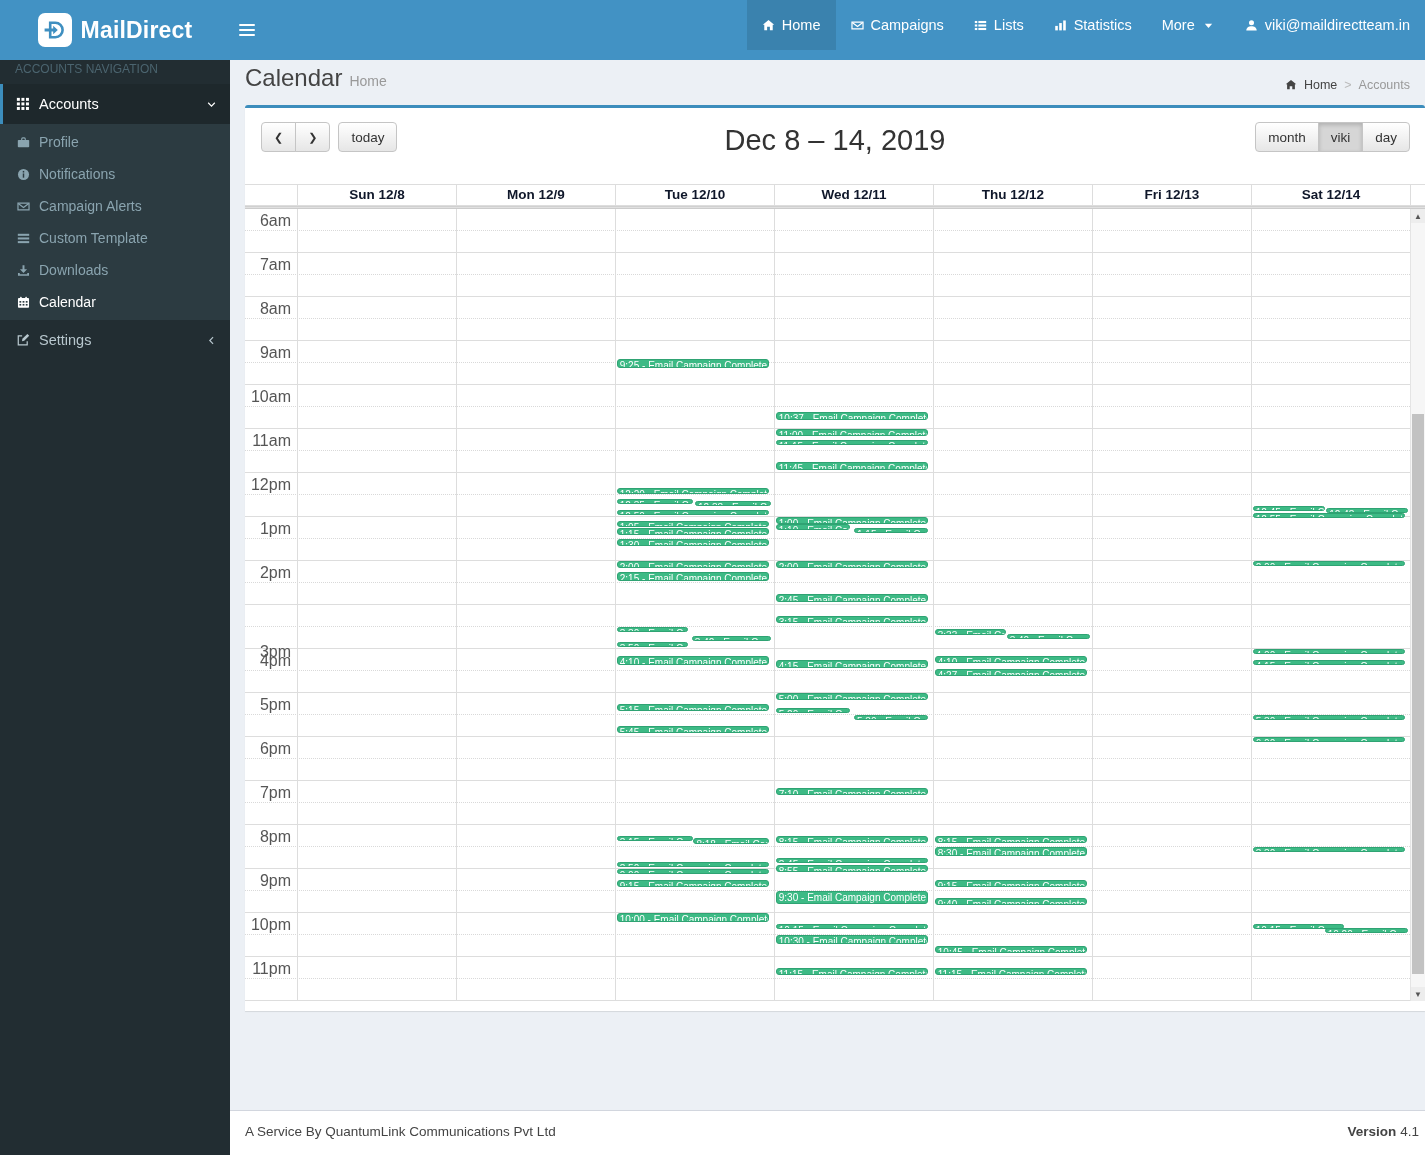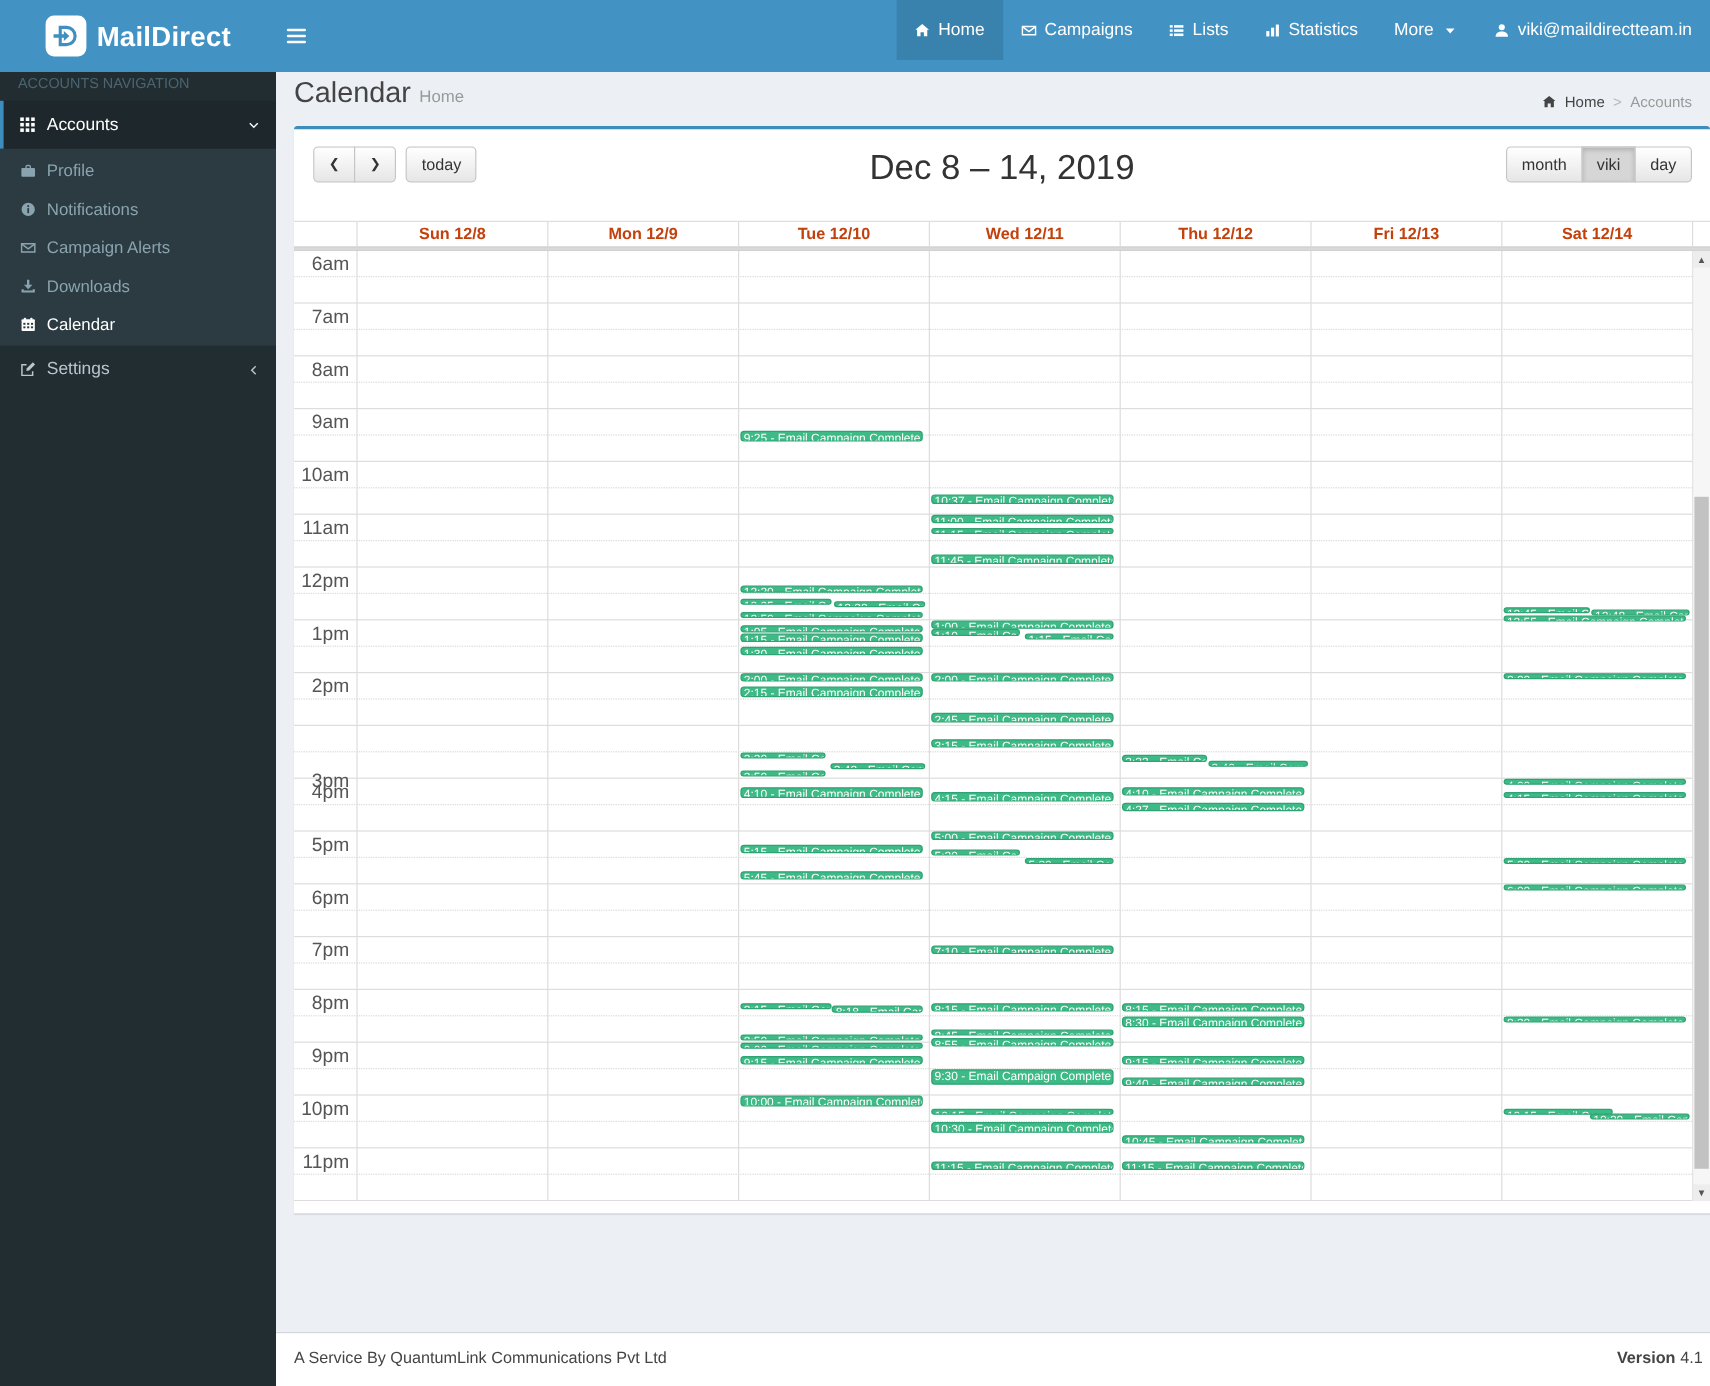--- a/index.html
+++ b/index.html
@@ -62,21 +62,21 @@
   .btn-group .btn:first-child { border-radius:4px 0 0 4px; margin-left:0; }
   .btn-group .btn:last-child { border-radius:0 4px 4px 0; }
   .btn.single { border-radius:4px; }
   .btn.state-active { background:#d6d6d6; box-shadow:inset 0 2px 4px rgba(0,0,0,.18); }
   .btn .arrow-glyph { font-size:11px; line-height:1; }
 
   
   .fc-grid { margin:0; }
   .fc-head { display:flex; border-top:1px solid #ddd; border-bottom:1px solid #ddd; }
   .fc-head .axis-cell { width:52px; flex:none; }
-  .fc-head .day-cell { flex:1; border-left:1px solid #ddd; text-align:center; font-size:13.5px; font-weight:bold; color:#c2410c; padding:2px 0 3px; }
+  .fc-head .day-cell { flex:1; border-left:1px solid #ddd; text-align:center; font-size:13.5px; font-weight:bold; color:#0f172a; padding:2px 0 3px; }
   .fc-head .gutter-cell { width:15px; flex:none; border-left:1px solid #ddd; }
   .fc-allday { display:flex; height:43px; }
   .fc-allday .axis-cell { width:52px; flex:none; display:flex; align-items:center; justify-content:flex-end; padding-right:6px; font-size:12px; color:#555; }
   .fc-allday .day-cell { flex:1; border-left:1px solid #ddd; }
   .fc-allday .gutter-cell { width:15px; flex:none; border-left:1px solid #ddd; }
   .fc-divider { height:3px; background:#e0e0e0; border-top:1px solid #d0d0d0; border-bottom:1px solid #ccc; }
 
   .fc-scroll { position:relative; height:792px; overflow:hidden; }
   .hour-row { height:44px; border-bottom:1px solid #ddd; position:relative; }
   .hour-row .half { position:absolute; top:21px; left:0; right:15px; border-top:1px dotted #d9d9d9; }
@@ -225,20 +225,30 @@
         <span>Notifications</span>
       </li>
       <li class="">
         <span class="icn">
           <svg viewBox="0 0 16 16">
             <path fill="none" stroke="currentColor" stroke-width="1.5" d="M1.2 3.8h13.6v8.4H1.2z"></path>
             <path fill="none" stroke="currentColor" stroke-width="1.5" d="m1.5 4.2 6.5 4.9 6.5-4.9"></path>
           </svg>
         </span>
         <span>Campaign Alerts</span>
+      </li>
+      <li class="">
+        <span class="icn">
+          <svg viewBox="0 0 16 16" fill="currentColor">
+            <rect x="1" y="2.2" width="14" height="2.5"></rect>
+            <rect x="1" y="6.7" width="14" height="2.5"></rect>
+            <rect x="1" y="11.2" width="14" height="2.5"></rect>
+          </svg>
+        </span>
+        <span>Custom Template</span>
       </li>
       <li class="">
         <span class="icn">
           <svg viewBox="0 0 16 16" fill="currentColor">
             <path d="M6.8 1.5h2.4v5h3.2L8 11 3.6 6.5h3.2z"></path>
             <path d="M1.2 11.2v3.3h13.6v-3.3h-2.2v1.3H3.4v-1.3z"></path>
           </svg>
         </span>
         <span>Downloads</span>
       </li>

